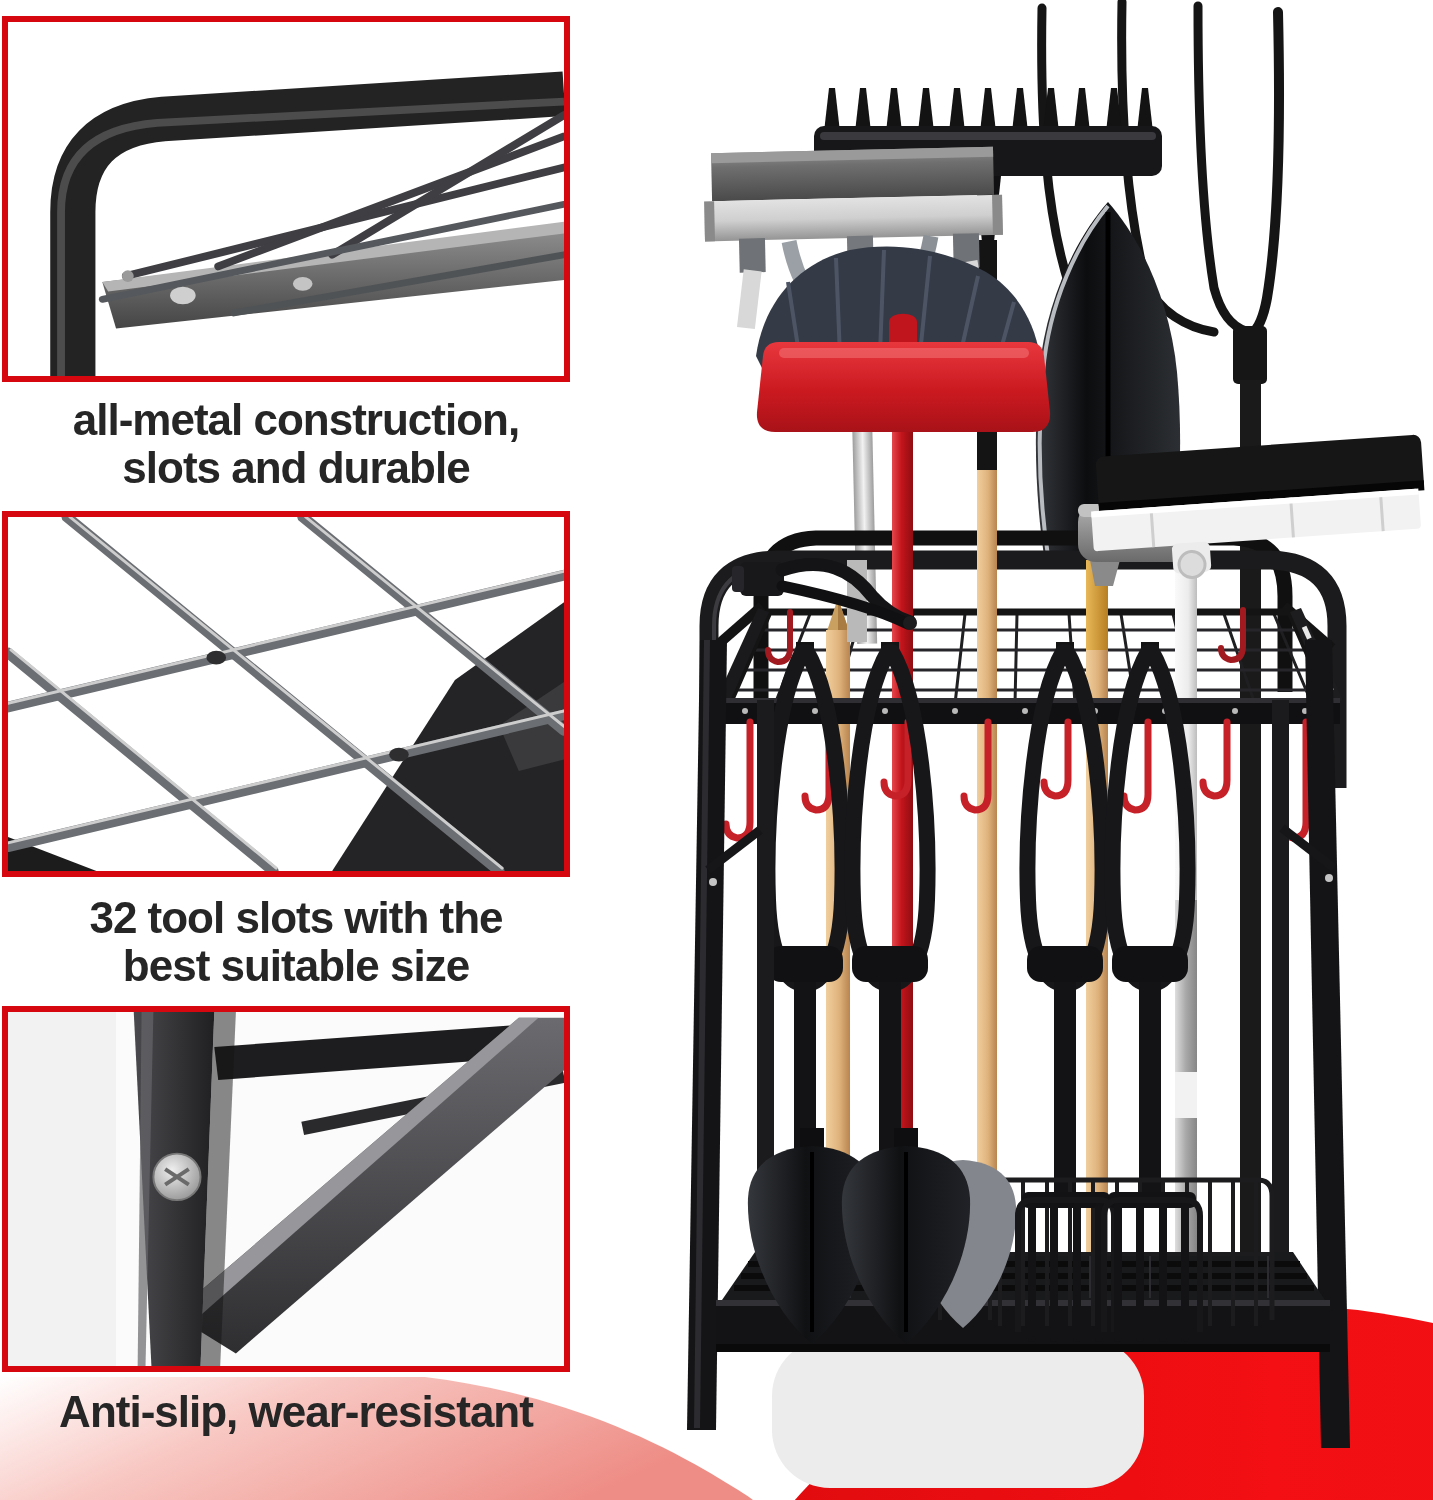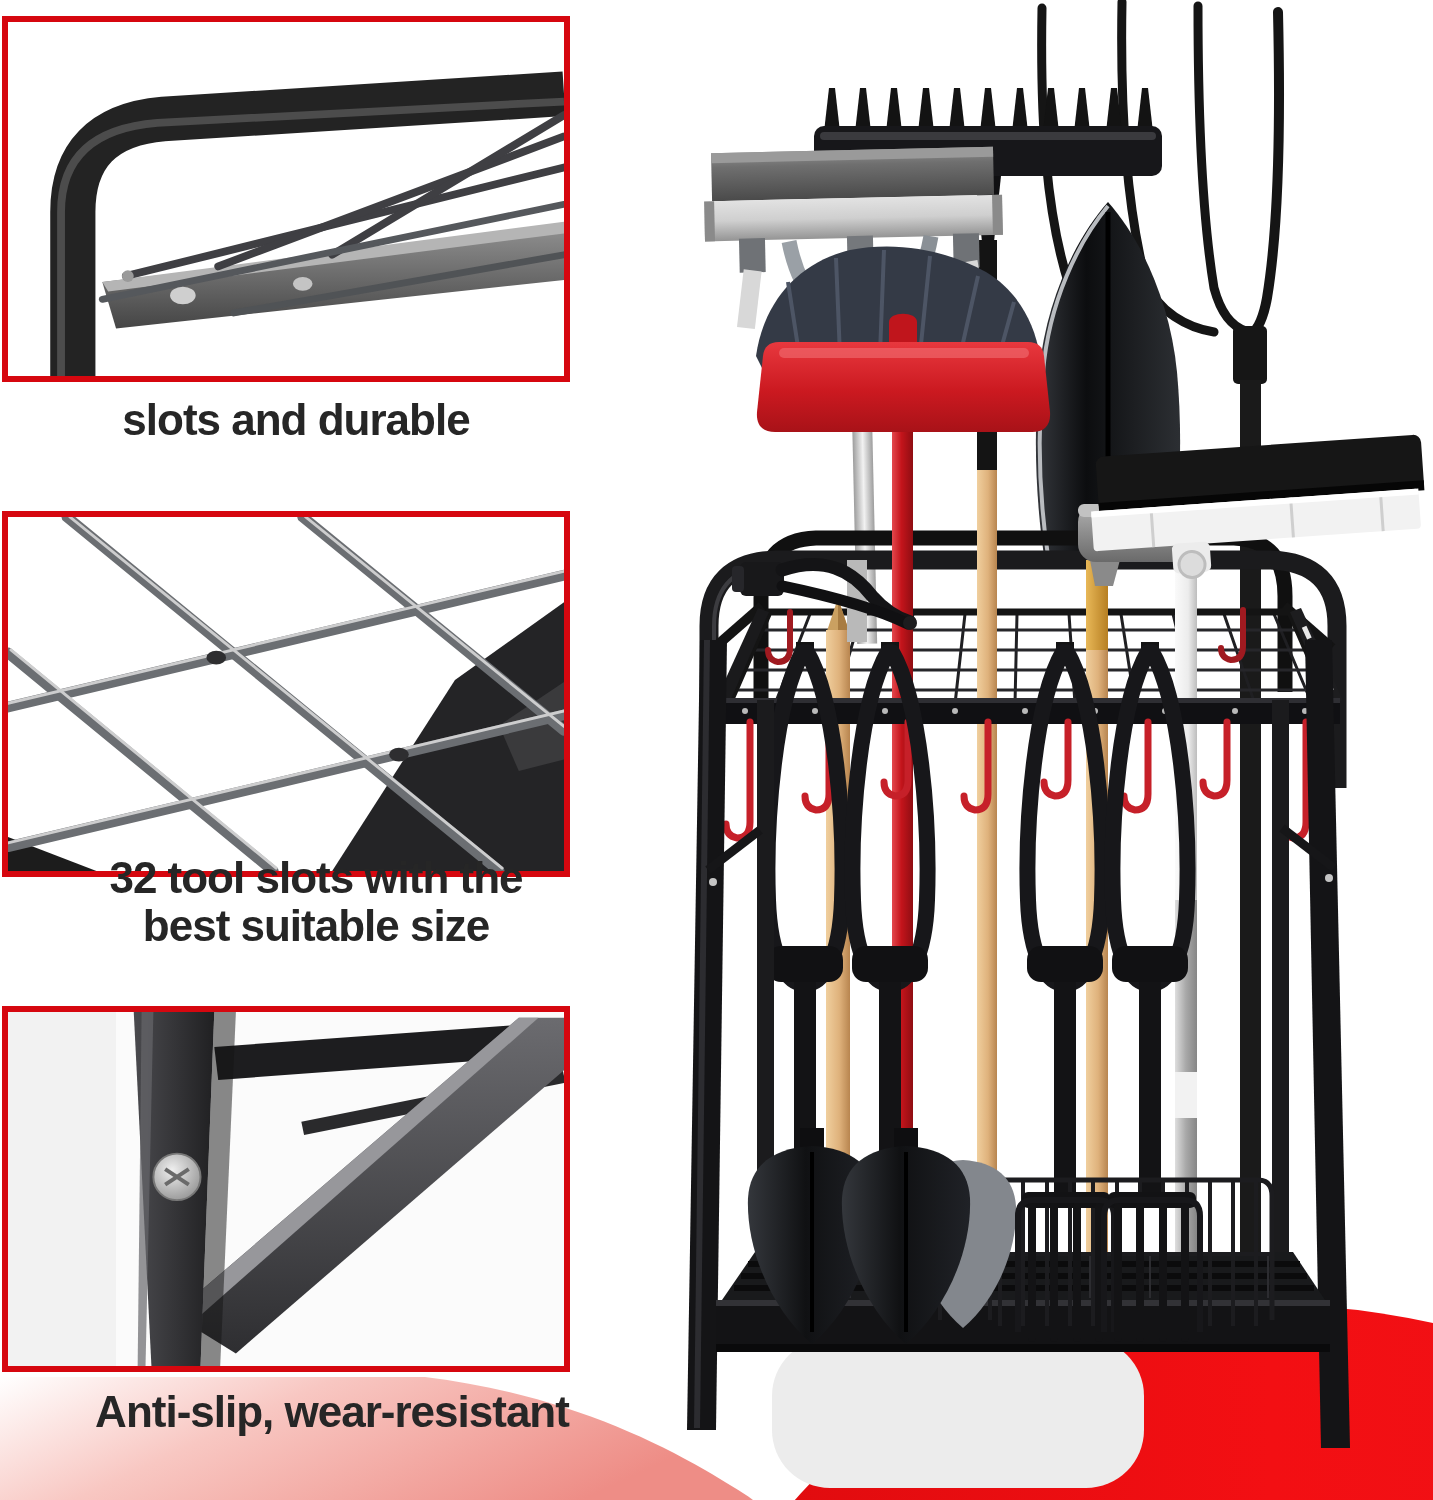--- a/index.html
+++ b/index.html
@@ -27,22 +27,22 @@
   .callout-photo svg{display:block;width:100%;height:100%;}
   #photo1{top:16px;}
   #photo2{top:511px;}
   #photo3{top:1006px;}
   .caption{
     position:absolute;left:0;width:592px;text-align:center;z-index:3;
     color:var(--caption-text,#262626);
     font-weight:700;font-size:44px;line-height:48px;letter-spacing:-1px;
   }
   #caption1{top:396px;}
-  #caption2{top:854px;padding-left:20px;}
-  #caption3{top:1388px;margin-left:36px;}
+  #caption2{top:894px;}
+  #caption3{top:1388px;}
 </style>
 </head>
 <body>
 
 <div class="canvas">
 
   <svg class="main-art" width="1433" height="1500" viewBox="0 0 1433 1500">
     <defs>
       <linearGradient id="gRed" x1="0" y1="0" x2="1" y2="0">
         <stop offset="0" stop-color="#de0b0e"></stop>
@@ -406,20 +406,21 @@
       <path d="M210,0 L232,0 L216,365 L196,365 Z" fill="#141414" opacity="0.5"></path>
       <path d="M128,0 L210,0 L196,365 L146,365 Z" fill="url(#p3leg)"></path>
       <path d="M136,0 L148,0 L140,365 L132,365 Z" fill="#67676b" opacity="0.7"></path>
       <circle cx="172" cy="170" r="24" fill="url(#p3screw)"></circle>
       <circle cx="172" cy="170" r="24" fill="none" stroke="#777" stroke-width="2"></circle>
       <path d="M160,162 L184,178 M160,178 L184,162" stroke="#6a6a6a" stroke-width="4"></path>
     </svg>
   </figure>
 
   <div class="caption" id="caption1">
+    <div>all-metal construction,</div>
     <div>slots and durable</div>
   </div>
   <div class="caption" id="caption2">
     <div>32 tool slots with the</div>
     <div>best suitable size</div>
   </div>
   <div class="caption" id="caption3">
     <div>Anti-slip, wear-resistant</div>
   </div>
 

